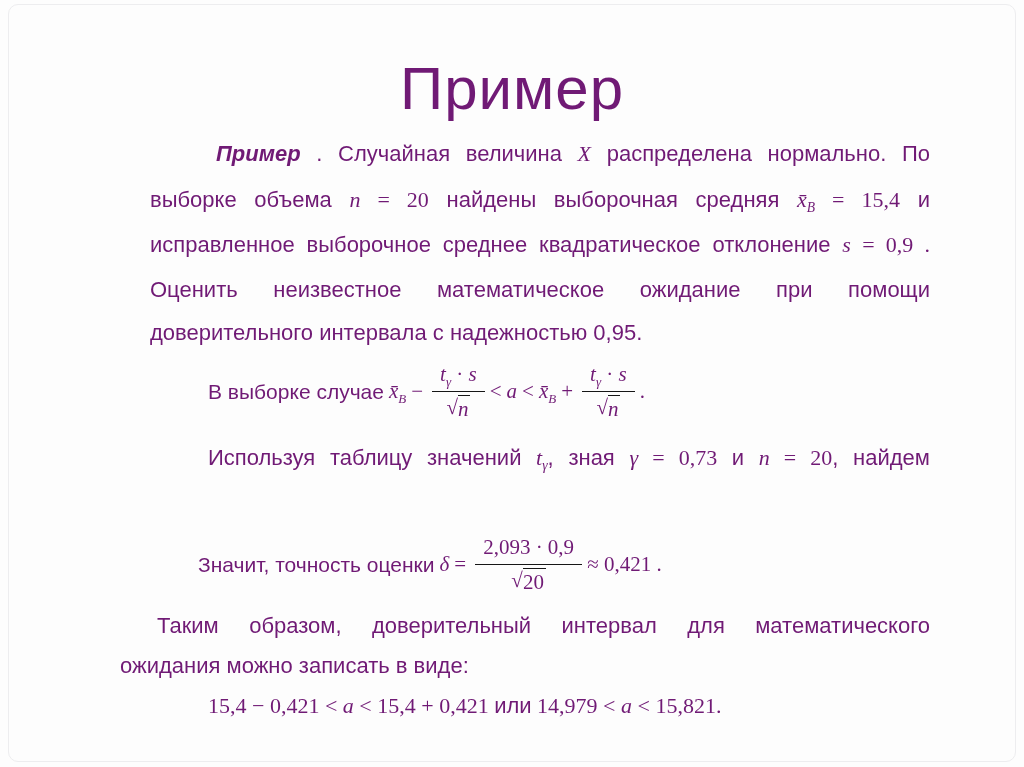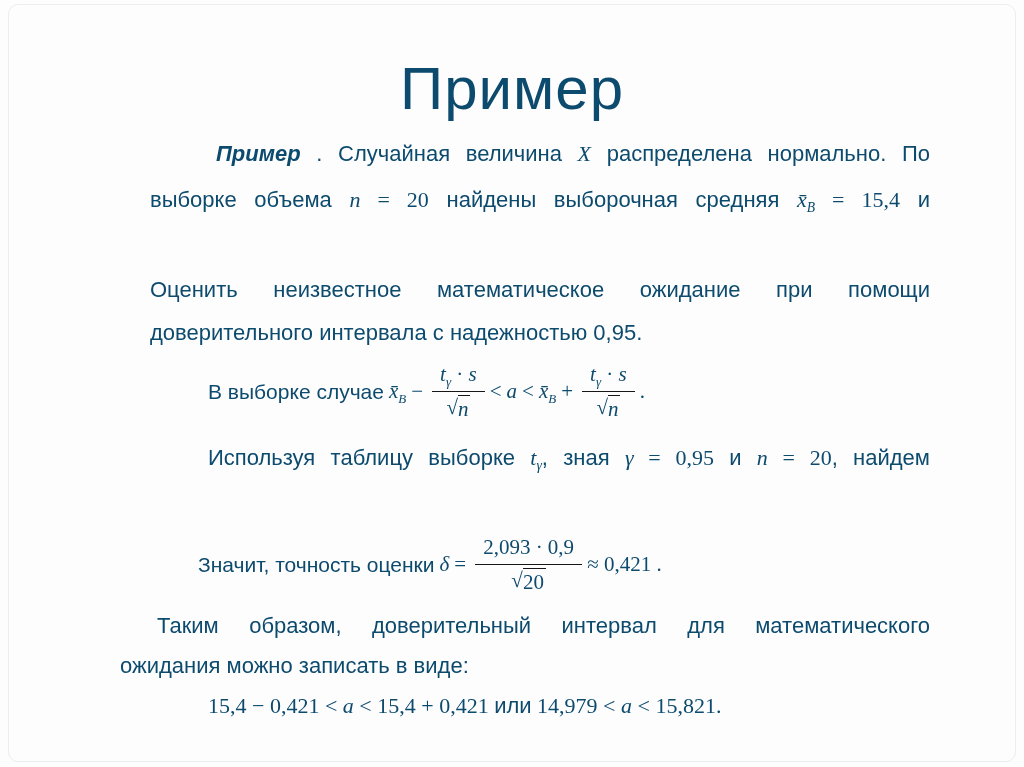--- a/index.html
+++ b/index.html
@@ -1,20 +1,20 @@
 <!DOCTYPE html>
 <html><head>
 <meta charset="utf-8">
 <style>
   html,body { margin:0; padding:0; background:#ffffff; }
   .slide {
     position:relative; width:1024px; height:767px;
     background:#fdfdfd; overflow:hidden;
     font-family:"Liberation Sans", sans-serif;
-    color:#0c4a6e;
+    color:#701a75;
   }
   .frame {
     position:absolute; left:8px; top:4px; right:8px; bottom:5px;
     border:1px solid #ededef; border-radius:10px;
     pointer-events:none;
   }
   .title {
     position:absolute; top:56px; left:0; width:100%;
     text-align:center; font-size:60px; font-weight:400;
     letter-spacing:1px; line-height:1.1;
@@ -55,20 +55,21 @@
 
 <div class="slide">
   <div class="frame"></div>
 
   <div class="title">Пример</div>
 
   <div class="line just ind66" style="top:140px"><span class="it" style="font-weight:bold">Пример</span><span> . Случайная величина </span><span class="math it">X</span><span> распределена нормально. По</span></div>
 
   <div class="line just" style="top:186px"><span>выборке объема </span><span class="math it">n</span><span class="math"> = 20</span><span> найдены выборочная средняя </span><span class="math it">x̄</span><sub class="msub">B</sub><span class="math"> = 15,4</span><span> и</span></div>
 
+  <div class="line just" style="top:231px"><span>исправленное выборочное среднее квадратическое отклонение </span><span class="math it">s</span><span class="math"> = 0,9 .</span></div>
 
   <div class="line just" style="top:276px">Оценить неизвестное математическое ожидание при помощи</div>
 
   <div class="line" style="top:319px">доверительного интервала с надежностью 0,95.</div>
 
   <div class="frow" style="left:208px; top:356px; height:72px">
     <span>В выборке случае</span>
     <span class="math it"><span>x̄</span><sub class="msub">B</sub></span>
     <span class="math">−</span>
     <span class="frac">
@@ -86,21 +87,21 @@
     <span class="frac">
       <span class="num"><span class="it">t</span><sub class="msub">γ</sub><span> · </span><span class="it">s</span></span>
       <span class="den"><span class="sqrt">
             <span class="radsign">√</span>
             <span class="rad it">n</span>
           </span></span>
     </span>
     <span class="math">.</span>
   </div>
 
-  <div class="line just ind58" style="top:444px"><span>Используя таблицу выборке </span><span class="math it"><span>t</span><sub class="msub">γ</sub></span><span>, зная </span><span class="math it">γ</span><span class="math"> = 0,95</span><span> и </span><span class="math it">n</span><span class="math"> = 20</span><span>, найдем</span></div>
+  <div class="line just ind58" style="top:444px"><span>Используя таблицу значений </span><span class="math it"><span>t</span><sub class="msub">γ</sub></span><span>, зная </span><span class="math it">γ</span><span class="math"> = 0,73</span><span> и </span><span class="math it">n</span><span class="math"> = 20</span><span>, найдем</span></div>
 
 
   <div class="frow" style="left:198px; top:531px; height:68px">
     <span>Значит, точность оценки</span>
     <span class="math it">δ</span>
     <span class="math">=</span>
     <span class="frac">
       <span class="num">2,093 · 0,9</span>
       <span class="den"><span class="sqrt">
             <span class="radsign">√</span>

